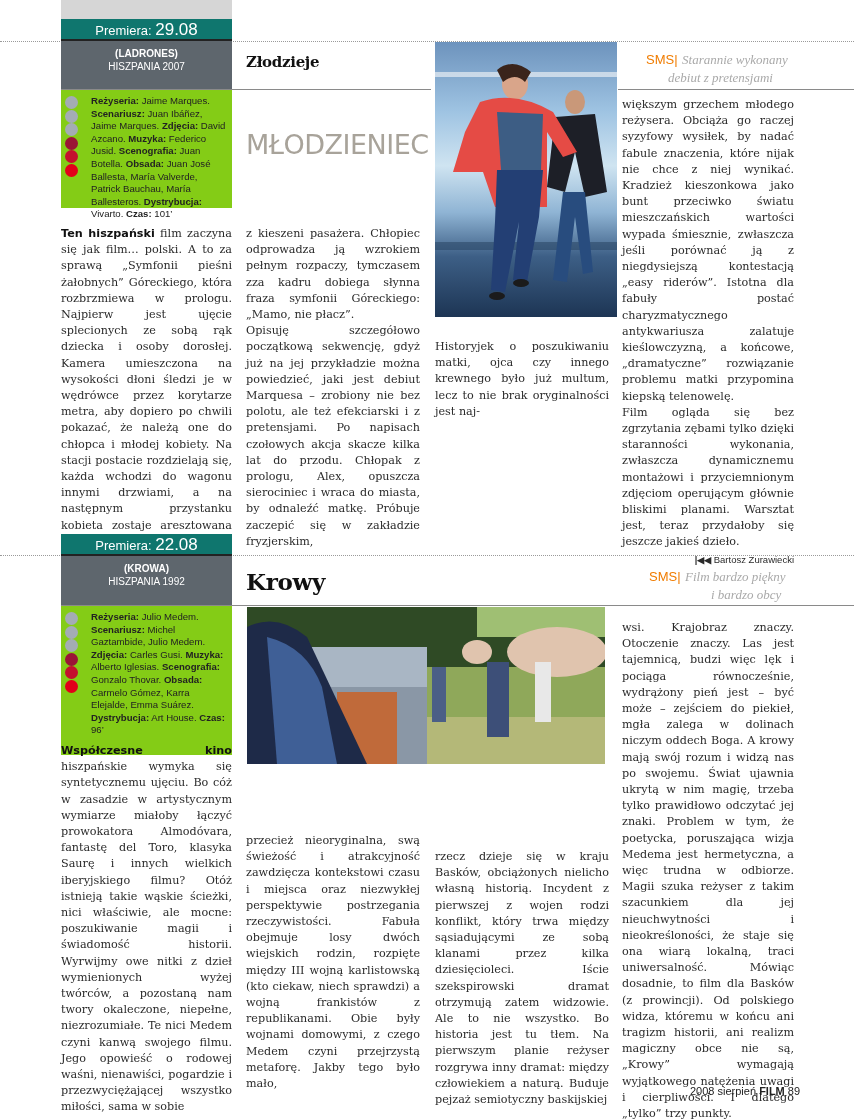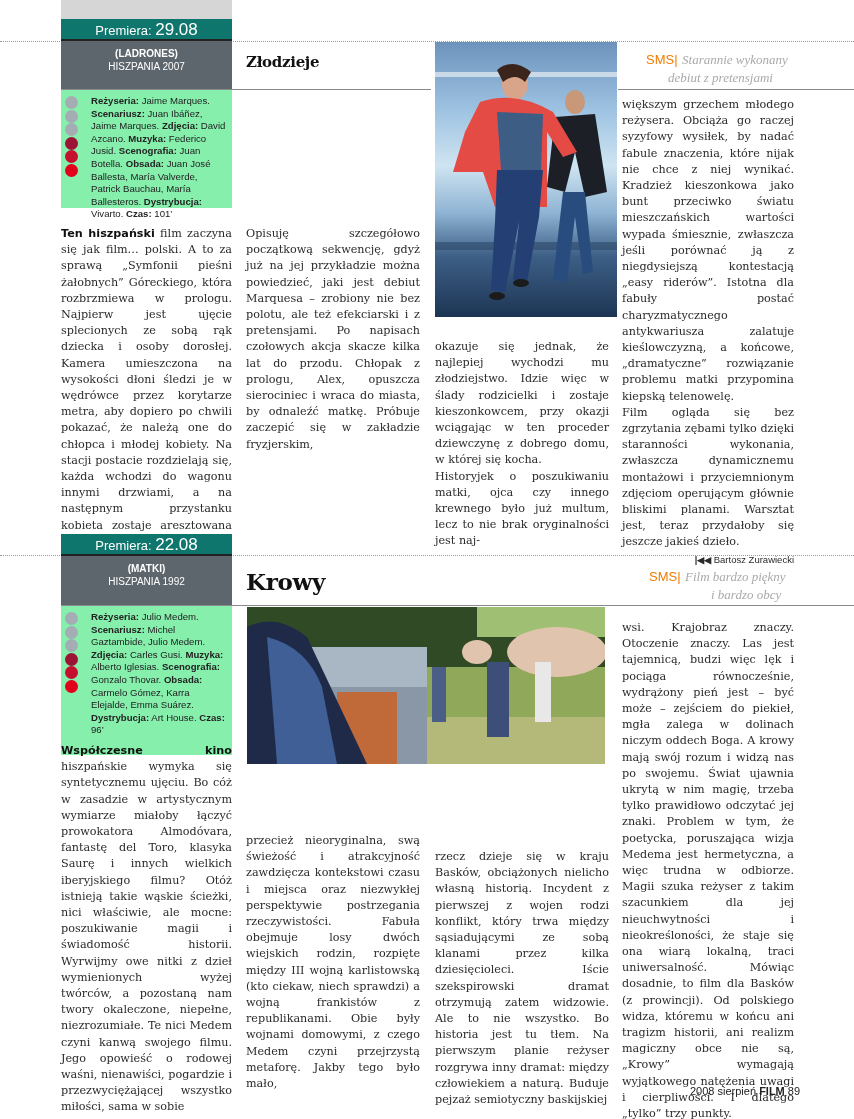--- a/index.html
+++ b/index.html
@@ -4,21 +4,21 @@
 <style>
   html,body{margin:0;padding:0;background:#fff;}
   body{width:854px;height:1119px;position:relative;overflow:hidden;font-family:"DejaVu Serif",serif;color:#2a2a2a;}
   .dotline{position:absolute;left:0;width:854px;height:0;border-top:1px dotted #9a9a9a;}
   .hline{position:absolute;height:0;border-top:1px solid #8a8a8a;}
   .topgray{position:absolute;left:61px;top:0;width:171px;height:19px;background:#d6d6d6;}
   .prem{position:absolute;left:61px;width:171px;height:22px;background:#0f766e;color:#fff;text-align:center;font-family:"Liberation Sans",sans-serif;font-size:13px;line-height:22px;border-bottom:2px solid #222;box-sizing:border-box;}
   .prem .d{font-size:17px;}
   .orig{position:absolute;left:61px;width:171px;background:#5e666d;color:#fff;text-align:center;font-family:"Liberation Sans",sans-serif;font-size:10px;line-height:13px;padding-top:6px;box-sizing:border-box;}
   .orig .t{font-weight:bold;}
-  .crew{position:absolute;left:61px;width:171px;background:#86efac;box-sizing:border-box;padding:5px 6px 8px 30px;font-family:"Liberation Sans",sans-serif;font-size:9.6px;line-height:12.6px;color:#222;}
+  .crew{position:absolute;left:61px;width:171px;background:#84cc16;box-sizing:border-box;padding:5px 6px 8px 30px;font-family:"Liberation Sans",sans-serif;font-size:9.6px;line-height:12.6px;color:#222;}
   .crew b{font-weight:bold;}
   .dots{position:absolute;left:4px;top:6px;width:13px;}
   .dot{width:13px;height:13px;border-radius:50%;margin-bottom:0.6px;}
   .title{position:absolute;font-family:"DejaVu Serif",serif;font-weight:bold;font-size:15px;letter-spacing:-0.3px;color:#111;}
   .kicker{position:absolute;font-family:"DejaVu Sans",sans-serif;font-size:27px;line-height:27px;color:#a8a39a;font-weight:normal;letter-spacing:-0.5px;}
   .sms{position:absolute;font-family:"Liberation Sans",sans-serif;}
   .sms .lab{color:#f07c00;font-weight:normal;font-size:13px;margin-left:16px;}
   .sms .q{color:#a9a9a9;font-style:italic;font-family:"Liberation Serif",serif;font-size:13px;line-height:15px;}
   .col{position:absolute;font-family:"DejaVu Serif",serif;font-size:11.2px;line-height:16.2px;text-align:justify;color:#2a2a2a;}
   .col p{margin:0;}
@@ -51,20 +51,21 @@
       <div class="dot" style="background: rgb(164, 172, 180);"></div>
       <div class="dot" style="background: rgb(155, 20, 54);"></div>
       <div class="dot" style="background: rgb(196, 16, 46);"></div>
       <div class="dot" style="background: rgb(226, 0, 26);"></div>
     </div>
   <div class="txt"><b>Reżyseria:</b><span> Jaime Marques. </span><b>Scenariusz:</b><span> Juan Ibáñez, Jaime Marques. </span><b>Zdjęcia:</b><span> David Azcano. </span><b>Muzyka:</b><span> Federico Jusid. </span><b>Scenografia:</b><span> Juan Botella. </span><b>Obsada:</b><span> Juan José Ballesta, María Valverde, Patrick Bauchau, María Ballesteros. </span><b>Dystrybucja:</b><span> Vivarto. </span><b>Czas:</b><span> 101’</span></div>
 </div>
 
 <div class="title" style="left:246px;top:53px;">Złodzieje</div>
 <div class="kicker" style="left:246px;top:131px;">
+  <div>MŁODZIENIEC</div>
 </div>
 
 <div class="img" style="left:435px;top:42px;width:182px;height:275px;background:linear-gradient(180deg,#6d93bd 0%,#9ec3e2 25%,#cfe4f1 45%,#8fb4d4 62%,#3d5f86 78%,#1d3554 100%);">
   <svg width="182" height="275" viewBox="0 0 182 275">
     <rect x="0" y="30" width="182" height="5" fill="#e8eef4" opacity="0.7"></rect>
     <rect x="0" y="200" width="182" height="8" fill="#2b4767" opacity="0.6"></rect>
 
     <ellipse cx="140" cy="60" rx="10" ry="12" fill="#c99879"></ellipse>
     <path d="M120 75 L160 72 L172 150 L150 155 L140 110 L130 150 L112 145 Z" fill="#1d1f27"></path>
     <path d="M128 150 L150 150 L158 230 L148 232 L140 175 L132 240 L118 238 Z" fill="#284c7e"></path>
@@ -83,41 +84,41 @@
   <span class="lab">SMS|</span>
   <span class="q">Starannie wykonany</span><br>
   <span class="q" style="padding-left:38px;">debiut z pretensjami</span>
 </div>
 <div class="hline" style="top:89px;left:618px;width:236px;"></div>
 
 <div class="col" id="r0c0" style="left:61px;top:226px;width:171px;">
     <p><span class="lead">Ten hiszpański</span> film zaczyna się jak film… polski. A to za sprawą „Symfonii pieśni żałobnych” Góreckiego, która rozbrzmiewa w prologu. Najpierw jest ujęcie splecionych ze sobą rąk dziecka i osoby dorosłej. Kamera umieszczona na wysokości dłoni śledzi je w wędrówce przez korytarze metra, aby dopiero po chwili pokazać, że należą one do chłopca i młodej kobiety. Na stacji postacie rozdzielają się, każda wchodzi do wagonu innymi drzwiami, a na następnym przystanku kobieta zostaje aresztowana podczas próby wyciągnięcia portfela</p>
   </div>
 <div class="col" id="r0c1" style="left:246px;top:226px;width:174px;">
+    <p>z kieszeni pasażera. Chłopiec odprowadza ją wzrokiem pełnym rozpaczy, tymczasem zza kadru dobiega słynna fraza symfonii Góreckiego: „Mamo, nie płacz”.</p>
     <p>Opisuję szczegółowo początkową sekwencję, gdyż już na jej przykładzie można powiedzieć, jaki jest debiut Marquesa – zrobiony nie bez polotu, ale też efekciarski i z pretensjami. Po napisach czołowych akcja skacze kilka lat do przodu. Chłopak z prologu, Alex, opuszcza sierociniec i wraca do miasta, by odnaleźć matkę. Próbuje zaczepić się w zakładzie fryzjerskim,</p>
   </div>
 <div class="col" id="r0c2" style="left:435px;top:339px;width:174px;">
-    <p>okazuje się jednak, że najlepiej wychodzi mu złodziejstwo. Idzie więc w ślady rodzicielki i zostaje kieszonkowcem, przy okazji wciągając w ten proceder dziewczynę z dobrego domu, w której się kocha.</p>
     <p>Historyjek o poszukiwaniu matki, ojca czy innego krewnego było już multum, lecz to nie brak oryginalności jest naj-</p>
   </div>
 <div class="col" id="r0c3" style="left:622px;top:97px;width:172px;">
   <div class="body">
       <p>większym grzechem młodego reżysera. Obciąża go raczej syzyfowy wysiłek, by nadać fabule znaczenia, które nijak nie chce z niej wynikać. Kradzież kieszonkowa jako bunt przeciwko światu mieszczańskich wartości wypada śmiesznie, zwłaszcza jeśli porównać ją z niegdysiejszą kontestacją „easy riderów”. Istotna dla fabuły postać charyzmatycznego antykwariusza zalatuje kieślowczyzną, a końcowe, „dramatyczne” rozwiązanie problemu matki przypomina kiepską telenowelę.</p>
       <p>Film ogląda się bez zgrzytania zębami tylko dzięki staranności wykonania, zwłaszcza dynamicznemu montażowi i przyciemnionym zdjęciom operującym głównie bliskimi planami. Warsztat jest, teraz przydałoby się jeszcze jakieś dzieło.</p>
     </div>
   <div class="author"><span class="ic">|◀◀</span> <span>Bartosz Żurawiecki</span></div>
 </div>
 
 <div class="dotline" style="top:555px;"></div>
 <div class="prem" style="top:534px;">
   <span>Premiera:</span>
   <span class="d">22.08</span>
 </div>
 <div class="orig" style="top:556px;height:49px;">
-  <div class="t">(MATKI)</div>
+  <div class="t">(KROWA)</div>
   <div>HISZPANIA 1992</div>
 </div>
 <div class="hline" style="top:605px;left:61px;width:793px;"></div>
 <div class="crew" id="crew1" style="top:606px;height:149px;">
   <div class="dots">
       <div class="dot" style="background: rgb(164, 172, 180);"></div>
       <div class="dot" style="background: rgb(164, 172, 180);"></div>
       <div class="dot" style="background: rgb(164, 172, 180);"></div>
       <div class="dot" style="background: rgb(155, 20, 54);"></div>
       <div class="dot" style="background: rgb(196, 16, 46);"></div>

